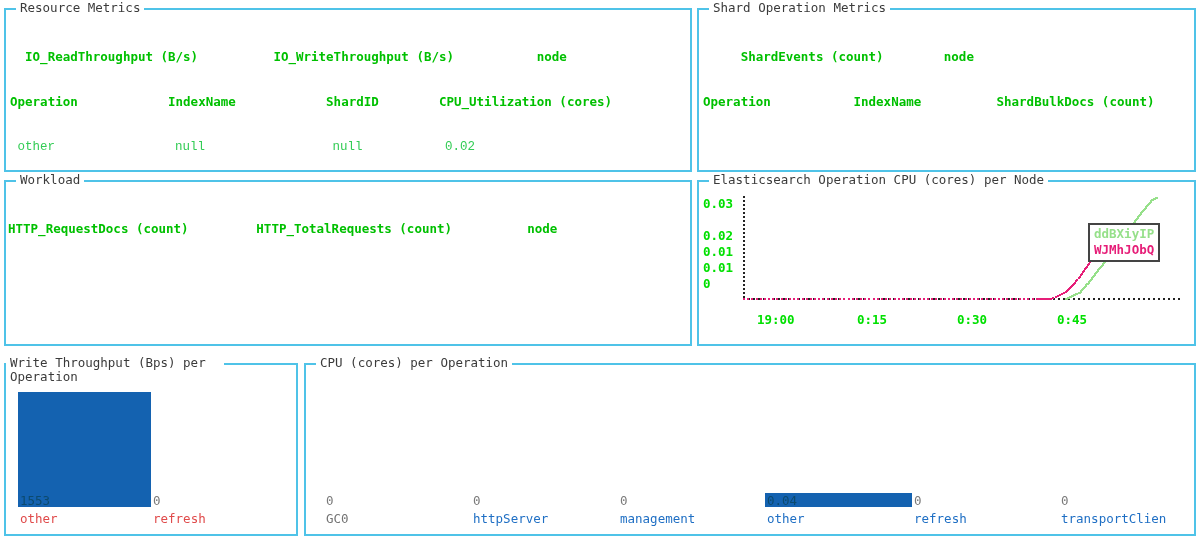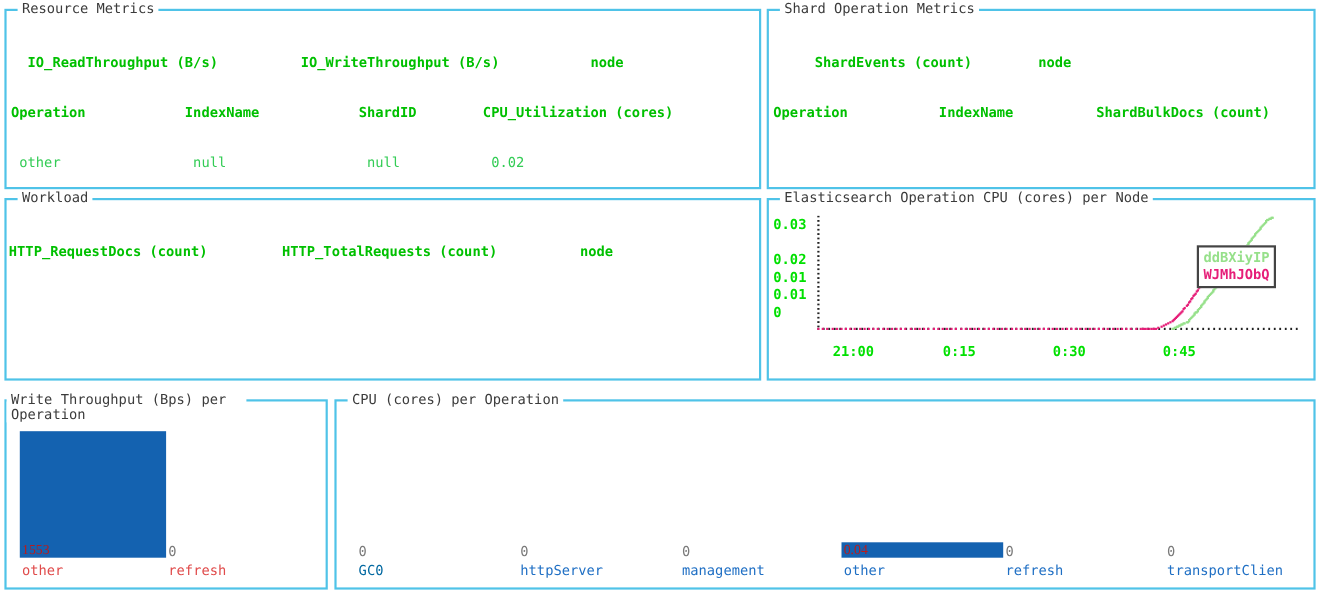--- a/index.html
+++ b/index.html
@@ -37,21 +37,21 @@
   
   .tbl{
     position:absolute;
     left:4px;top:8px;right:4px;
     color:#00C000;
     font-size:12.5px;
     line-height:15.3px;
     white-space:pre;
   }
   .tbl .hdr{font-weight:bold;color:#00C000;}
-  .tbl .row{color:#33cc55;}
+  .tbl .row{color:#33cc55;font-family:Liberation Mono, monospace;}
   
   .chart{position:absolute;left:0;top:0;right:0;bottom:0;padding-left:27px;}
   .ytick,.xtick{
     position:absolute;
     color:#00E000;
     font-weight:bold;
     font-size:12.5px;
     white-space:nowrap;
   }
   .axis-dots{position:absolute;}
@@ -65,21 +65,21 @@
     font-weight:bold;
   }
   .legend div{white-space:nowrap;}
   .bar-rect{position:absolute;background:#1462B0;}
   .bar-val{
     position:absolute;
     color:#7a7a7a;
     font-size:12.5px;
     white-space:nowrap;
   }
-  .bar-val.on-bar{color:#b91c1c;font-family:Liberation Serif, serif;}
+  .bar-val.on-bar{color:#0c4a6e;}
   .bar-lbl{
     position:absolute;
     font-size:12.5px;
     white-space:nowrap;
   }
   .dotpt{position:absolute;width:2px;height:2px;}
 </style>
 </head>
 <body>
 
@@ -116,21 +116,21 @@
 <div class="panel" style="left:697px;top:180px;width:499px;height:166px;">
   <div class="panel-title">Elasticsearch Operation CPU (cores) per Node</div>
   <div class="chart" id="es-chart">
       <div class="ytick" style="left: 4px; top: 14px;">0.03</div>
       <div class="ytick" style="left: 4px; top: 46px;">0.02</div>
       <div class="ytick" style="left: 4px; top: 62px;">0.01</div>
       <div class="ytick" style="left: 4px; top: 78px;">0.01</div>
       <div class="ytick" style="left: 4px; top: 94px;">0</div>
       <div class="axis-dots" style="left: 44px; top: 14px; width: 2px; height: 102px; background-image: linear-gradient(rgb(34, 34, 34) 50%, transparent 50%); background-size: 2px 4px;"></div>
       <div class="axis-dots" style="left: 44px; top: 116px; height: 2px; width: 439px; background-image: linear-gradient(to right, rgb(34, 34, 34) 40%, transparent 40%); background-size: 5px 2px;"></div>
-      <div class="xtick" style="left: 58px; top: 130px;">21:00</div>
+      <div class="xtick" style="left: 58px; top: 130px;">19:00</div>
       <div class="xtick" style="left: 158px; top: 130px;">0:15</div>
       <div class="xtick" style="left: 258px; top: 130px;">0:30</div>
       <div class="xtick" style="left: 358px; top: 130px;">0:45</div>
       <div style="position: absolute; left: 0px; top: 0px;">
         <div class="dotpt" style="left: 365.9px; top: 116px; background: rgb(150, 224, 138);"></div>
         <div class="dotpt" style="left: 367px; top: 115.5px; background: rgb(150, 224, 138);"></div>
         <div class="dotpt" style="left: 368px; top: 115px; background: rgb(150, 224, 138);"></div>
         <div class="dotpt" style="left: 369.1px; top: 114.5px; background: rgb(150, 224, 138);"></div>
         <div class="dotpt" style="left: 370.1px; top: 114.1px; background: rgb(150, 224, 138);"></div>
         <div class="dotpt" style="left: 371.2px; top: 113.6px; background: rgb(150, 224, 138);"></div>
@@ -398,21 +398,21 @@
       <div class="bar-lbl" style="left: 14px; top: 146px; color: rgb(224, 75, 75);">other</div>
       <div class="bar-val" style="left: 147px; top: 128px;">0</div>
       <div class="bar-lbl" style="left: 147px; top: 146px; color: rgb(224, 75, 75);">refresh</div>
     </div>
 </div>
 
 <div class="panel" style="left:304px;top:363px;width:892px;height:173px;">
   <div class="panel-title">CPU (cores) per Operation</div>
   <div class="chart" id="cpu-chart">
       <div class="bar-val" style="left: 20px; top: 128px;">0</div>
-      <div class="bar-lbl" style="left: 20px; top: 146px; color: #0369a1;">GC0</div>
+      <div class="bar-lbl" style="left: 20px; top: 146px; color: #737373;">GC0</div>
       <div class="bar-val" style="left: 167px; top: 128px;">0</div>
       <div class="bar-lbl" style="left: 167px; top: 146px; color: rgb(31, 111, 196);">httpServer</div>
       <div class="bar-val" style="left: 314px; top: 128px;">0</div>
       <div class="bar-lbl" style="left: 314px; top: 146px; color: rgb(31, 111, 196);">management</div>
       <div class="bar-rect" style="left: 459px; width: 147px; height: 14px; top: 128px; background: rgb(20, 98, 176);"></div>
       <div class="bar-val on-bar" style="left: 461px; top: 128px;">0.04</div>
       <div class="bar-lbl" style="left: 461px; top: 146px; color: rgb(31, 111, 196);">other</div>
       <div class="bar-val" style="left: 608px; top: 128px;">0</div>
       <div class="bar-lbl" style="left: 608px; top: 146px; color: rgb(31, 111, 196);">refresh</div>
       <div class="bar-val" style="left: 755px; top: 128px;">0</div>

